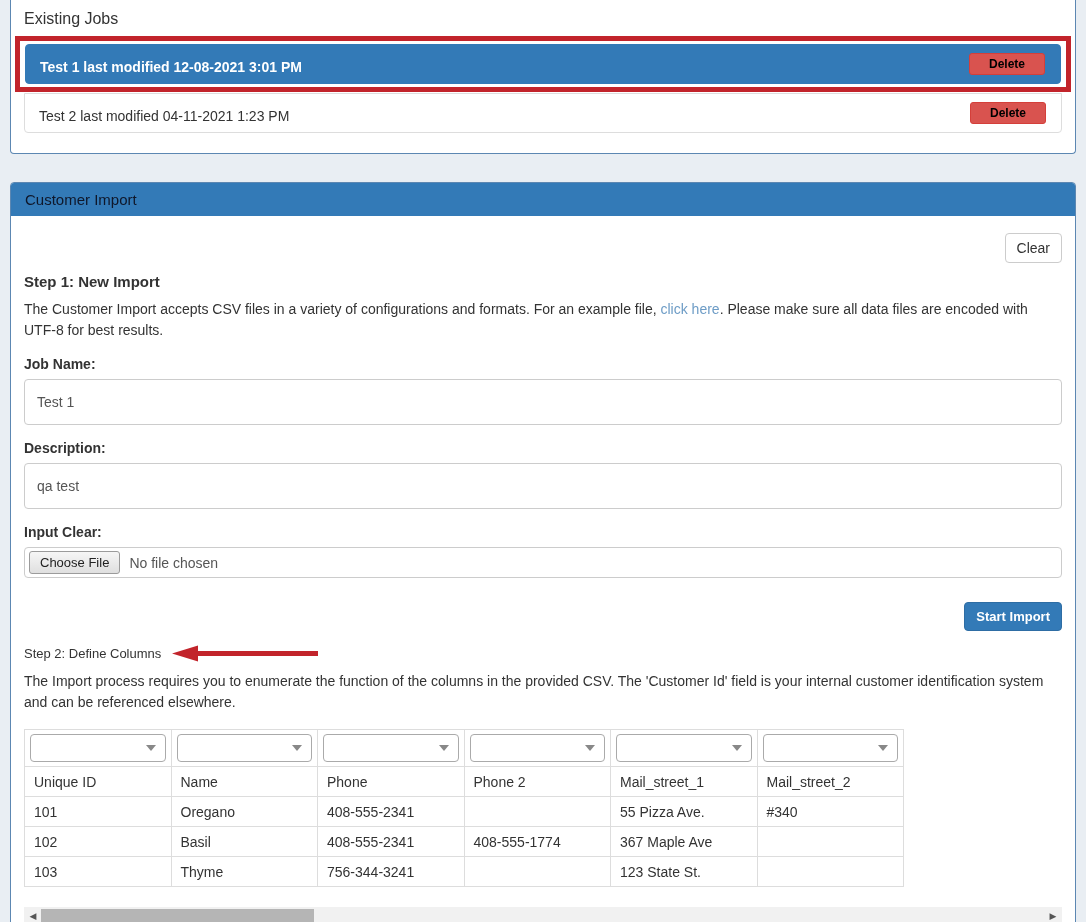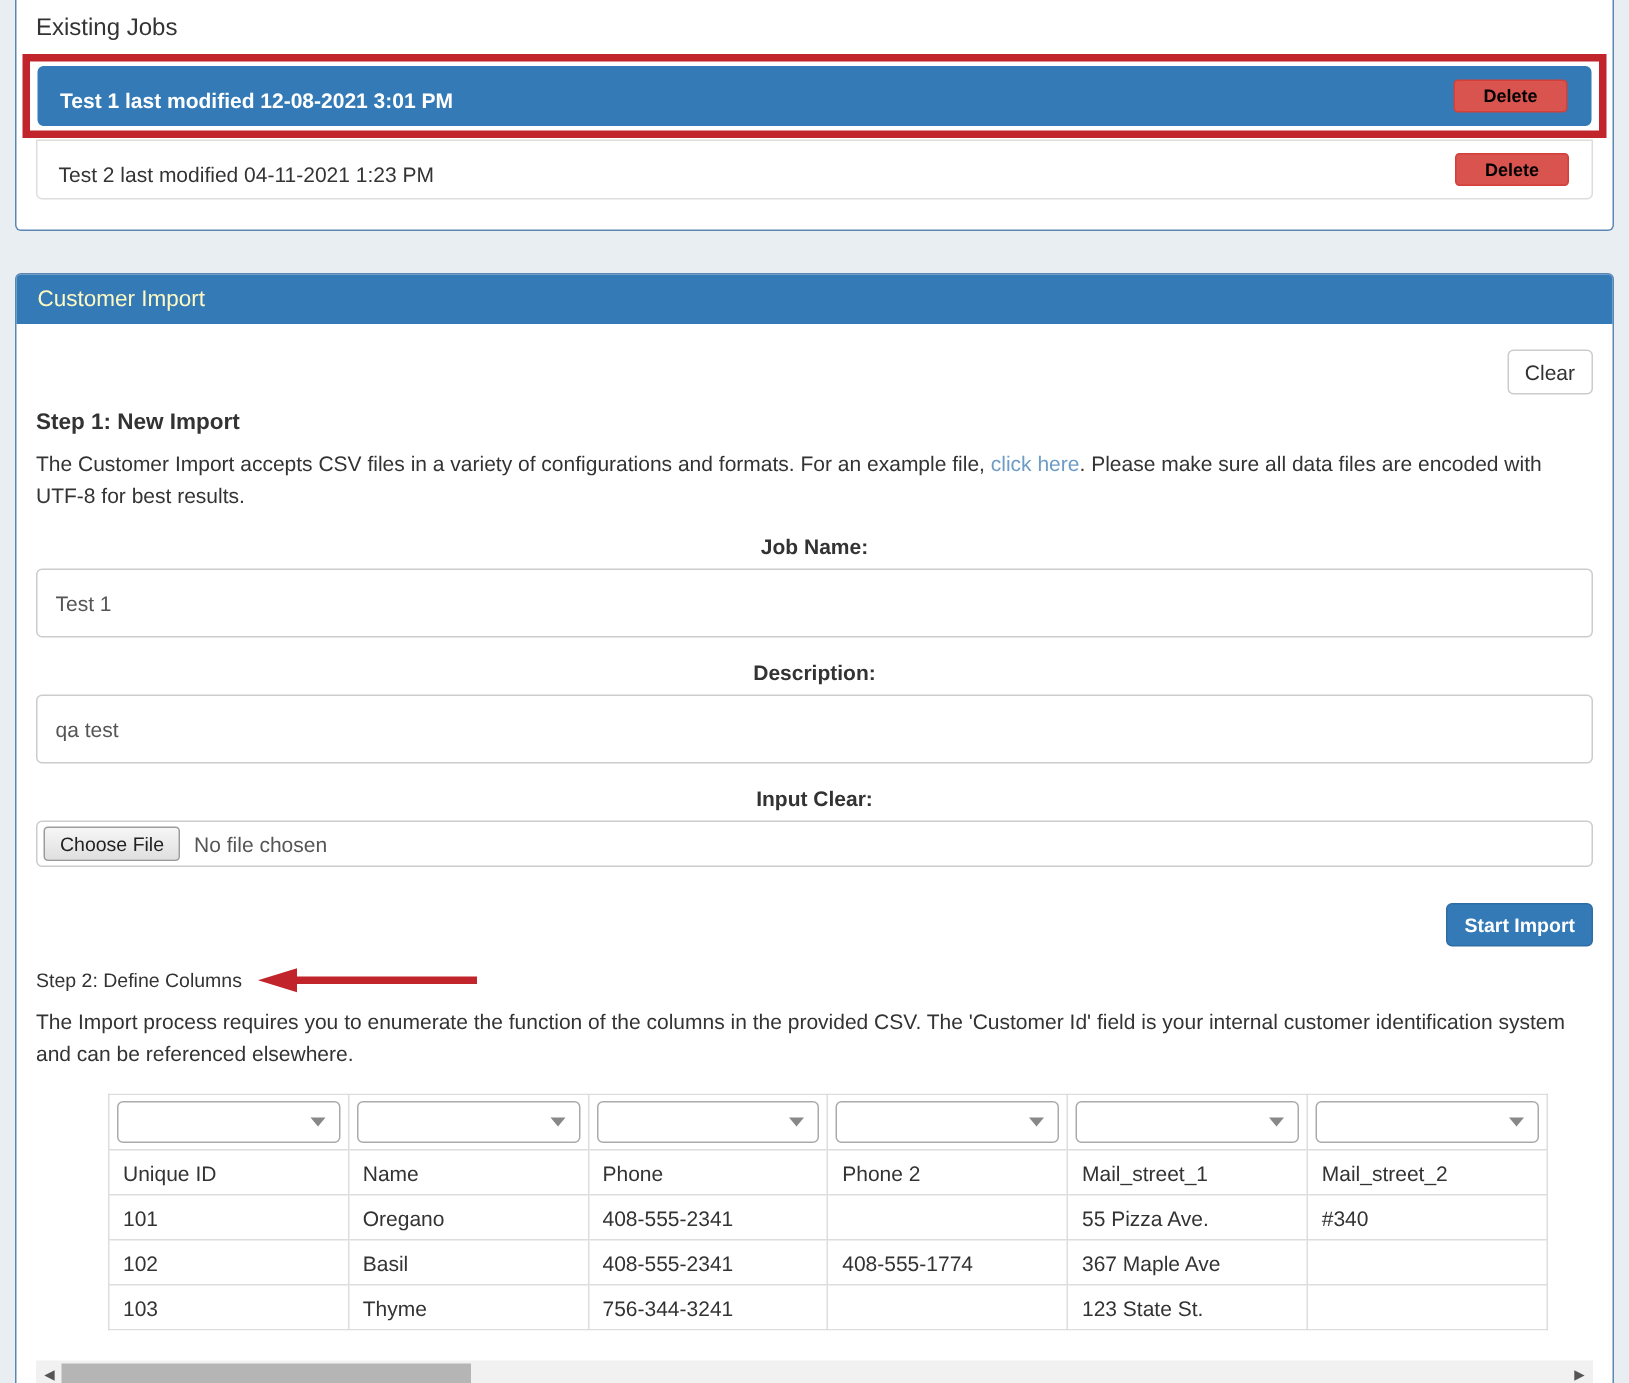--- a/index.html
+++ b/index.html
@@ -19,21 +19,21 @@
     border-radius:4px;
   }
   .panel-jobs {
     border-top:none;
     border-radius:0 0 4px 4px;
     padding:9px 13px 20px 13px;
   }
   .panel-import { margin-top:28px; }
   .panel-import-header {
     background:#337ab7;
-    color:#fef9c3;
+    color:#0f172a;
     font-size:15px;
     padding:8px 14px;
     border-radius:3px 3px 0 0;
   }
   .panel-import-body { padding:14px 13px 13px 13px; }
 
   
   .jobs-title { font-size:16px; line-height:20px; margin:0 0 7px 0; font-weight:normal; color:#333; }
   .annotation-box {
     border:5px solid #c2242b;
@@ -84,21 +84,21 @@
     font-weight:bold;
     padding:6px 11px;
     border-radius:4px;
   }
 
   
   .clear-row { text-align:right; margin:3px 0 10px 0; }
   .step1-heading { font-size:15px; font-weight:bold; margin:10px 0 9px 0; }
   .intro { margin:0 0 13px 0; line-height:21px; }
   .link { color:#6d9cc6; cursor:pointer; text-decoration:none; }
-  .field-label { font-weight:bold; display:block; margin:15px 0 7px 0;text-align:center; }
+  .field-label { font-weight:bold; display:block; margin:15px 0 7px 0; }
   .text-input {
     width:100%; height:46px;
     border:1px solid #ccc; border-radius:4px;
     padding:5px 12px;
     font-family:"Liberation Sans", sans-serif;
     font-size:14px; color:#555;
     background:#fff;
   }
   .file-box {
     width:100%; height:31px;
@@ -122,21 +122,21 @@
   
   .step2-heading {
     font-size:13px; font-weight:normal; color:#333;
     margin:14px 0 9px 0;
     display:flex; align-items:center; gap:11px;
   }
   .arrow-annotation { display:inline-block; line-height:0; }
   .step2-intro { margin:0 0 16px 0; line-height:21px; }
 
   .table-clip { width:100%; overflow:hidden; }
-  table.import-table { border-collapse:collapse; table-layout:fixed; width:960px;margin-left:48px; }
+  table.import-table { border-collapse:collapse; table-layout:fixed; width:880px; }
   .import-table td, .import-table th {
     border:1px solid #ddd;
     padding:6px 9px;
     font-size:14px; font-weight:normal;
     text-align:left; color:#333;
     height:30px;
     overflow:hidden; white-space:nowrap;
   }
   .import-table td.select-cell { padding:4px 5px; height:37px; }
   .fake-select {

